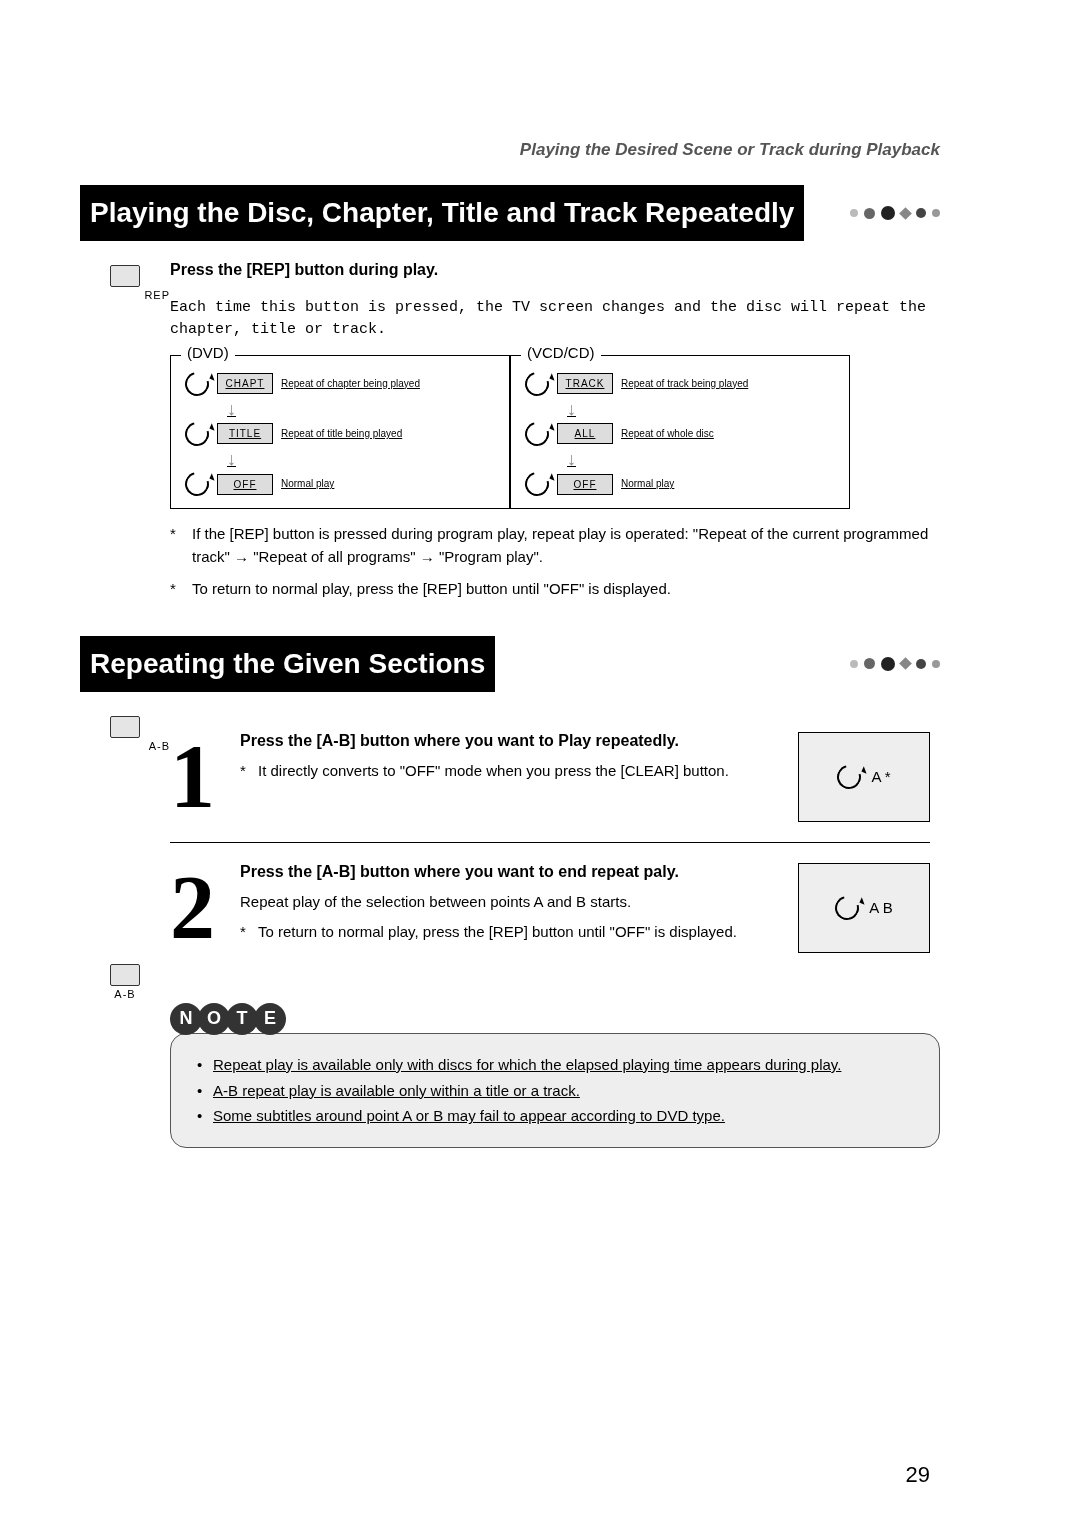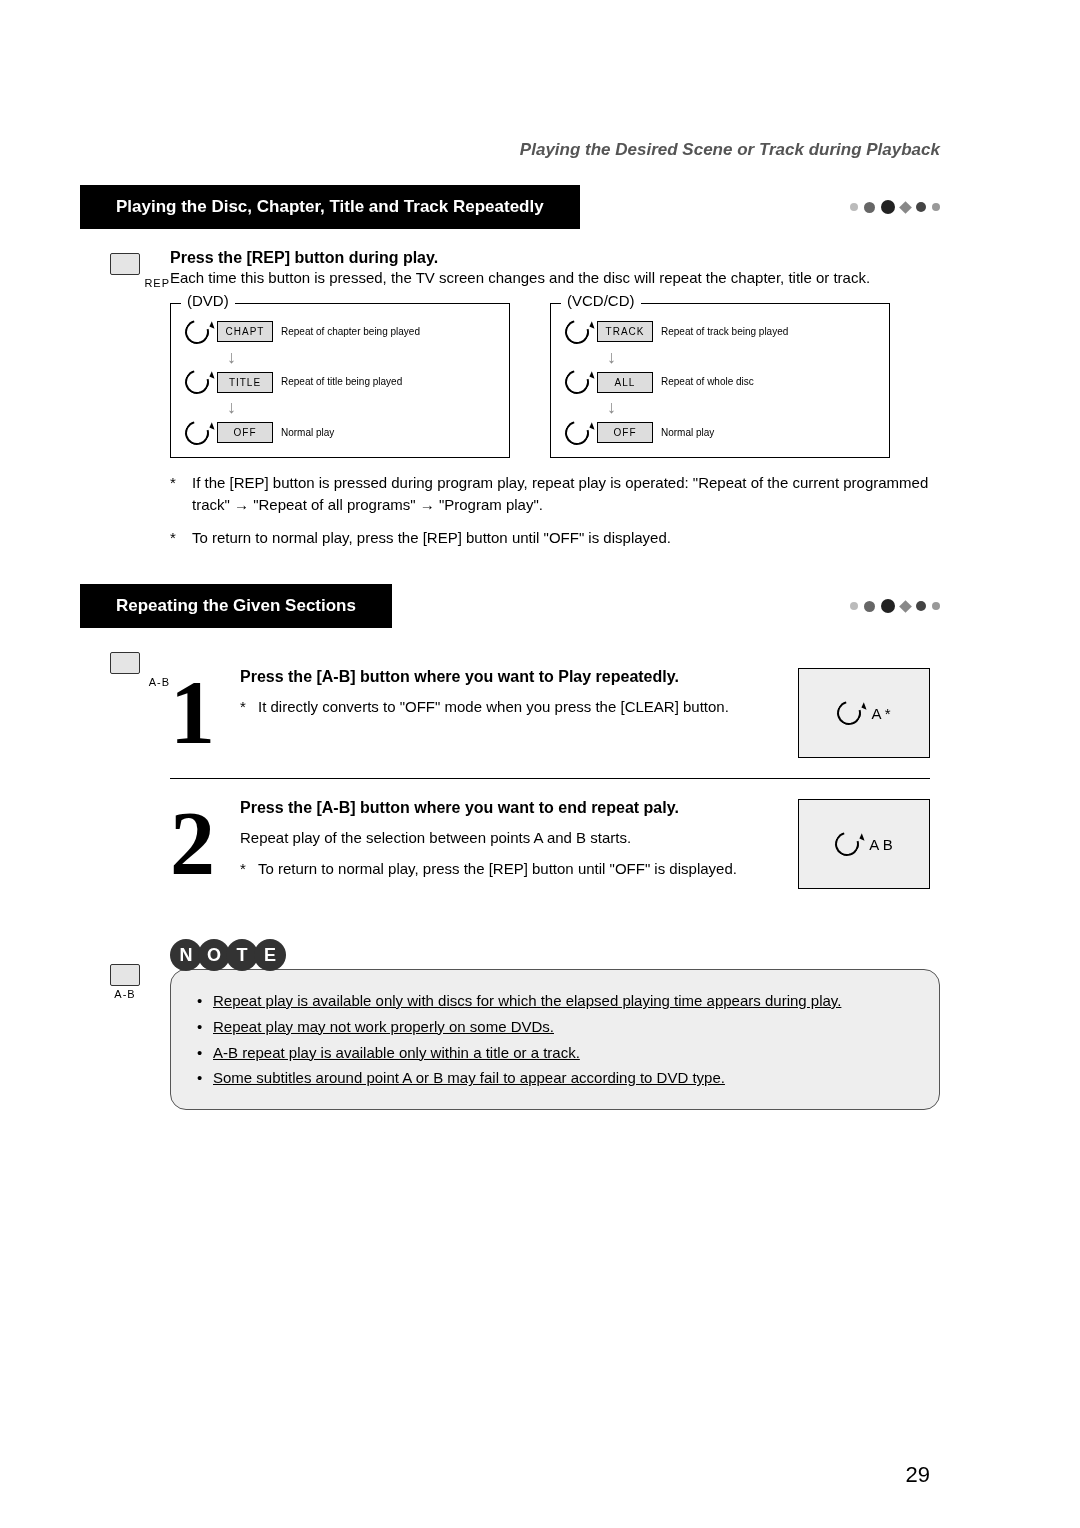--- a/index.html
+++ b/index.html
@@ -27,22 +27,22 @@
   
   .sect-row {
     display: flex;
     align-items: center;
     margin-top: 25px;
   }
   .sect-title {
     background: #000;
     color: #fff;
     font-weight: bold;
-    font-size: 17px;
-    padding: 12px 36px;
+    font-size: 28px;
+    padding: 12px 10px;
   }
   .dot-art {
     margin-left: auto;
     display: flex;
     align-items: center;
     gap: 6px;
   }
   .dot-art span {
     width: 8px; height: 8px;
     border-radius: 50%;
@@ -77,29 +77,30 @@
   }
   .maincol {
     flex: 1;
     padding-right: 10px;
   }
   .bold {
     font-weight: bold;
     font-size: 16px;
   }
   .explain {
-    margin-top: 0;
+    margin-top: 18px;
     line-height: 1.45;
+    font-family: Liberation Mono, monospace;
   }
   
   .flowpair {
     display: flex;
-    gap: 40px;
     margin-top: 14px;
     margin-bottom: 14px;
+    text-decoration: underline;
   }
   .flowcol {
     border: 1px solid #000;
     padding: 10px 14px 6px 14px;
     position: relative;
     width: 310px;
   }
   .flowcol .title {
     position: absolute;
     top: -12px;
@@ -387,21 +388,20 @@
   <div style="margin-left:90px">
     <div class="note-head">
       <span>N</span>
       <span>O</span>
       <span>T</span>
       <span>E</span>
     </div>
     <div class="note-box">
       <ul>
         <li>Repeat play is available only with discs for which the elapsed playing time appears during play.</li>
-        <li>Repeat play may not work properly on some DVDs.</li>
         <li>A-B repeat play is available only within a title or a track.</li>
         <li>Some subtitles around point A or B may fail to appear according to DVD type.</li>
       </ul>
     </div>
   </div>
 
   <div class="page-number">29</div>
 
 </div>
 

